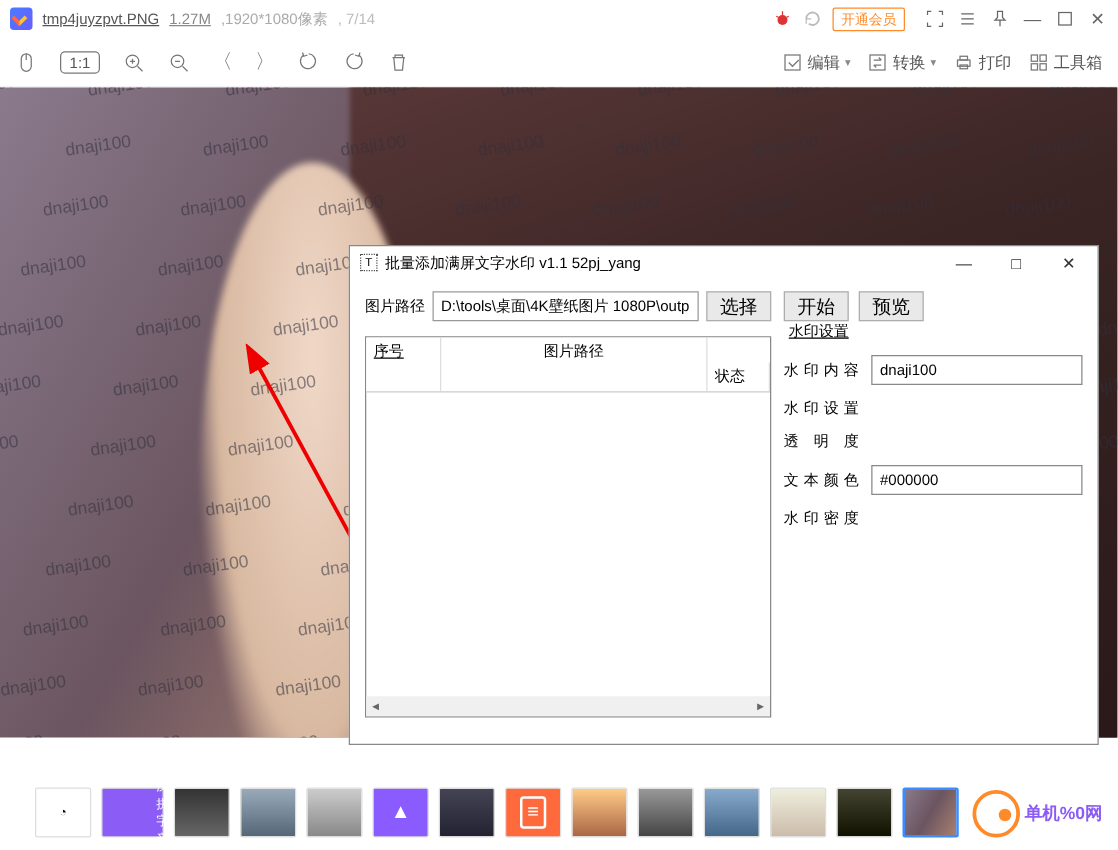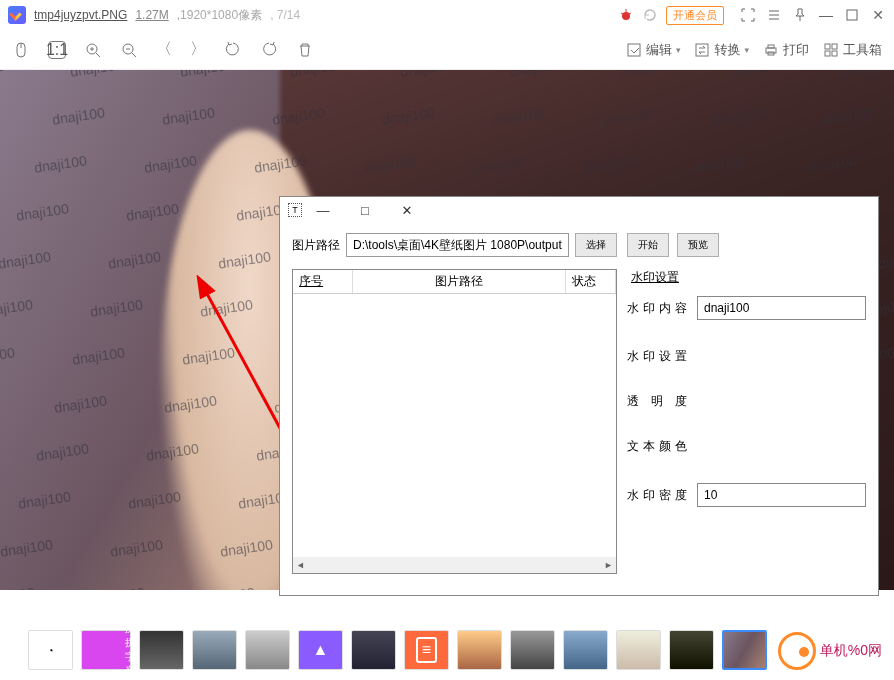--- a/index.html
+++ b/index.html
@@ -17,21 +17,21 @@
 .bug-icon { width: 16px; height: 16px; color: #d33; }
 .refresh-icon { width: 16px; height: 16px; color: #bbb; }
 .member-btn { border: 1px solid #ff8a2a; color: #ff8a2a; padding: 1px 6px; font-size: 11px; border-radius: 2px; }
 .win-controls { display: flex; gap: 10px; align-items: center; margin-left: 8px; }
 .win-controls span { width: 16px; height: 16px; display: flex; align-items: center; justify-content: center; color: #666; font-size: 14px; }
 
 
 .toolbar { height: 40px; display: flex; align-items: center; padding: 0 12px; gap: 18px; font-size: 13px; color: #555; border-bottom: 1px solid #eee; }
 .tool-left { display: flex; gap: 18px; align-items: center; }
 .tool-right { display: flex; gap: 14px; align-items: center; margin-left: auto; }
-.tool-ic { width: 18px; height: 18px; border: 1.5px solid #777; border-radius: 4px; display: inline-flex; align-items: center; justify-content: center; font-size: 16px; }
+.tool-ic { width: 32px; height: 18px; border: 1.5px solid #777; border-radius: 4px; display: inline-flex; align-items: center; justify-content: center; font-size: 12px; }
 .tool-btn { display: flex; align-items: center; gap: 4px; }
 .chev { font-size: 9px; color: #888; }
 
 
 .canvas { height: 520px; background: linear-gradient(120deg, #8a7a8c 0%, #6b5560 30%, #a88070 55%, #432c2c 80%); position: relative; overflow: hidden; }
 .face-shape { position: absolute; left: 160px; top: 60px; width: 180px; height: 520px; background: radial-gradient(ellipse at 50% 30%, #f0d8c8 0%, #d8b8a0 60%, rgba(0,0,0,0) 75%); border-radius: 50% 50% 40% 40%; filter: blur(3px); }
 .hair { position: absolute; left: 280px; top: -20px; width: 620px; height: 560px; background: linear-gradient(160deg, #5a3838 0%, #3a2424 40%, #2a1818 100%); border-radius: 0 0 0 60%; filter: blur(2px); }
 .watermark { position: absolute; inset: 0; }
 .wm { position: absolute; font-size: 14px; color: rgba(50,50,60,0.55); transform: rotate(-8deg); white-space: nowrap; }
 
@@ -42,54 +42,54 @@
 .dialog { position: absolute; left: 279px; top: 196px; width: 600px; height: 400px; background: #fff; border: 1px solid #888; font-size: 12px; }
 .dlg-titlebar { height: 26px; display: flex; align-items: center; padding: 0 8px; }
 .dlg-icon { width: 14px; height: 14px; border: 1px dotted #555; margin-right: 6px; font-size: 9px; display: flex; align-items: center; justify-content: center; }
 .dlg-title { flex: 1; }
 .dlg-ctrls { display: flex; gap: 12px; }
 .dlg-ctrls span { width: 30px; text-align: center; color: #333; font-size: 13px; }
 .dlg-body { padding: 10px 12px; display: flex; gap: 10px; height: calc(100% - 26px); }
 .dlg-left { width: 370px; }
 .path-row { display: flex; align-items: center; gap: 6px; margin-bottom: 12px; }
 .path-input { flex: 1; height: 24px; border: 1px solid #999; padding: 0 6px; font-size: 12px; }
-.dlg-btn { height: 24px; padding: 0 10px; background: #e9e9e9; border: 1px solid #adadad; font-size: 10px; }
+.dlg-btn { height: 24px; padding: 0 10px; background: #e9e9e9; border: 1px solid #adadad; font-size: 15px; }
 .table { border: 1px solid #888; height: 305px; position: relative; }
 .table-head { display: flex; background: #fff; border-bottom: 1px solid #ccc; font-size: 12px; }
 .th { padding: 3px 6px; border-right: 1px solid #ddd; }
 .th1 { width: 60px; text-decoration: underline; }
 .th2 { flex: 1; text-align: center; }
-.th3 { width: 50px; }
+.th3 { width: 50px; margin-top: 20px; }
 .scroll-h { position: absolute; bottom: 0; left: 0; right: 0; height: 16px; background: #f0f0f0; display: flex; align-items: center; }
 .scroll-h::before { content: "◄"; font-size: 9px; padding: 0 3px; color: #666; }
 .scroll-h::after { content: "►"; font-size: 9px; padding: 0 3px; color: #666; margin-left: auto; }
 
 .dlg-right { flex: 1; }
-.top-btns { display: flex; gap: 8px; margin-bottom: 12px; }
+.top-btns { display: flex; gap: 8px; }
 .fieldset-label { font-size: 12px; margin-bottom: 10px; padding-left: 4px; text-decoration: underline; }
-.field-row { display: flex; align-items: center; margin-bottom: 28px; gap: 10px; }
+.field-row { display: flex; align-items: center; margin-bottom: 10px; gap: 10px; }
 .field-label { width: 60px; text-align: justify; text-align-last: justify; }
 .field-input { flex: 1; height: 24px; border: 1px solid #888; padding: 0 6px; font-size: 12px; }
 .field-input.focused { border: 1px solid #0078d7; }
 .field-input.focused::selection { background: #0078d7; color: #fff; }
 
 
 .thumbs { position: absolute; bottom: 6px; left: 0; right: 0; height: 48px; display: flex; gap: 8px; padding: 0 28px; align-items: center; }
 .thumb { width: 45px; height: 40px; border: 1px solid #ddd; border-radius: 2px; background: #888; }
 .thumb.sel { border: 2px solid #3a8cff; }
 .thumb.white { background: #fff; display: flex; align-items: center; justify-content: center; }
-.thumb.red { background: #d946ef; display: flex; align-items: center; justify-content: center; color: #fff; font-size: 10px; flex-direction: column; padding-left: 48px; }
+.thumb.red { background: #8b5cf6; display: flex; align-items: center; justify-content: center; color: #fff; font-size: 10px; flex-direction: column; padding-left: 48px; }
 .thumb.purple { background: #8a5cff; display: flex; align-items: center; justify-content: center; }
 .thumb.orange-doc { background: #ff6a3c; display: flex; align-items: center; justify-content: center; }
 
 
 .site-logo { position: absolute; right: 12px; bottom: 10px; display: flex; align-items: center; gap: 4px; }
 .site-logo-circle { width: 38px; height: 38px; border: 3px solid #ff8a2a; border-radius: 50%; position: relative; }
 .site-logo-circle::after { content: ""; position: absolute; right: 4px; top: 12px; width: 10px; height: 10px; background: #ff8a2a; border-radius: 50%; }
-.site-logo-text { font-size: 14px; color: #be185d; font-weight: normal; text-shadow: 0 0 2px #fff; }
+.site-logo-text { font-size: 14px; color: #8b5cf6; font-weight: bold; text-shadow: 0 0 2px #fff; }
 
 svg { display: block; }
 </style>
 </head>
 <body>
 
 <div class="titlebar">
   <div class="logo"></div>
   <span class="fname">tmp4juyzpvt.PNG</span>
   <span class="fsize">1.27M</span>
@@ -338,20 +338,21 @@
           <path d="M0,0 L0,6 L8,3 z" fill="#e00"></path>
         </marker>
       </defs>
     <line x1="10" y1="120" x2="125" y2="15" stroke="#e00" stroke-width="3" marker-end="url(#ah2)"></line>
   </svg>
 </div>
 
 <div class="dialog">
   <div class="dlg-titlebar">
     <span class="dlg-icon">T</span>
+    <span class="dlg-title">批量添加满屏文字水印 v1.1   52pj_yang</span>
     <div class="dlg-ctrls">
       <span>—</span>
       <span>□</span>
       <span>✕</span>
     </div>
   </div>
   <div class="dlg-body">
     <div class="dlg-left">
       <div class="path-row">
         <span>图片路径</span>
@@ -378,24 +379,24 @@
         <input class="field-input" value="dnaji100" style="">
       </div>
       <div class="field-row">
         <span class="field-label">水印设置</span>
       </div>
       <div class="field-row">
         <span class="field-label">透明度</span>
       </div>
       <div class="field-row">
         <span class="field-label">文本颜色</span>
+        <input class="field-input" value="#000000" style="">
       </div>
       <div class="field-row">
         <span class="field-label">水印密度</span>
-        <input class="field-input" value="10" style="">
       </div>
     </div>
   </div>
 </div>
 
 <div class="thumbs">
   <div class="thumb white">
       <span style="font-size:10px">◔</span>
     </div>
   <div class="thumb red">

